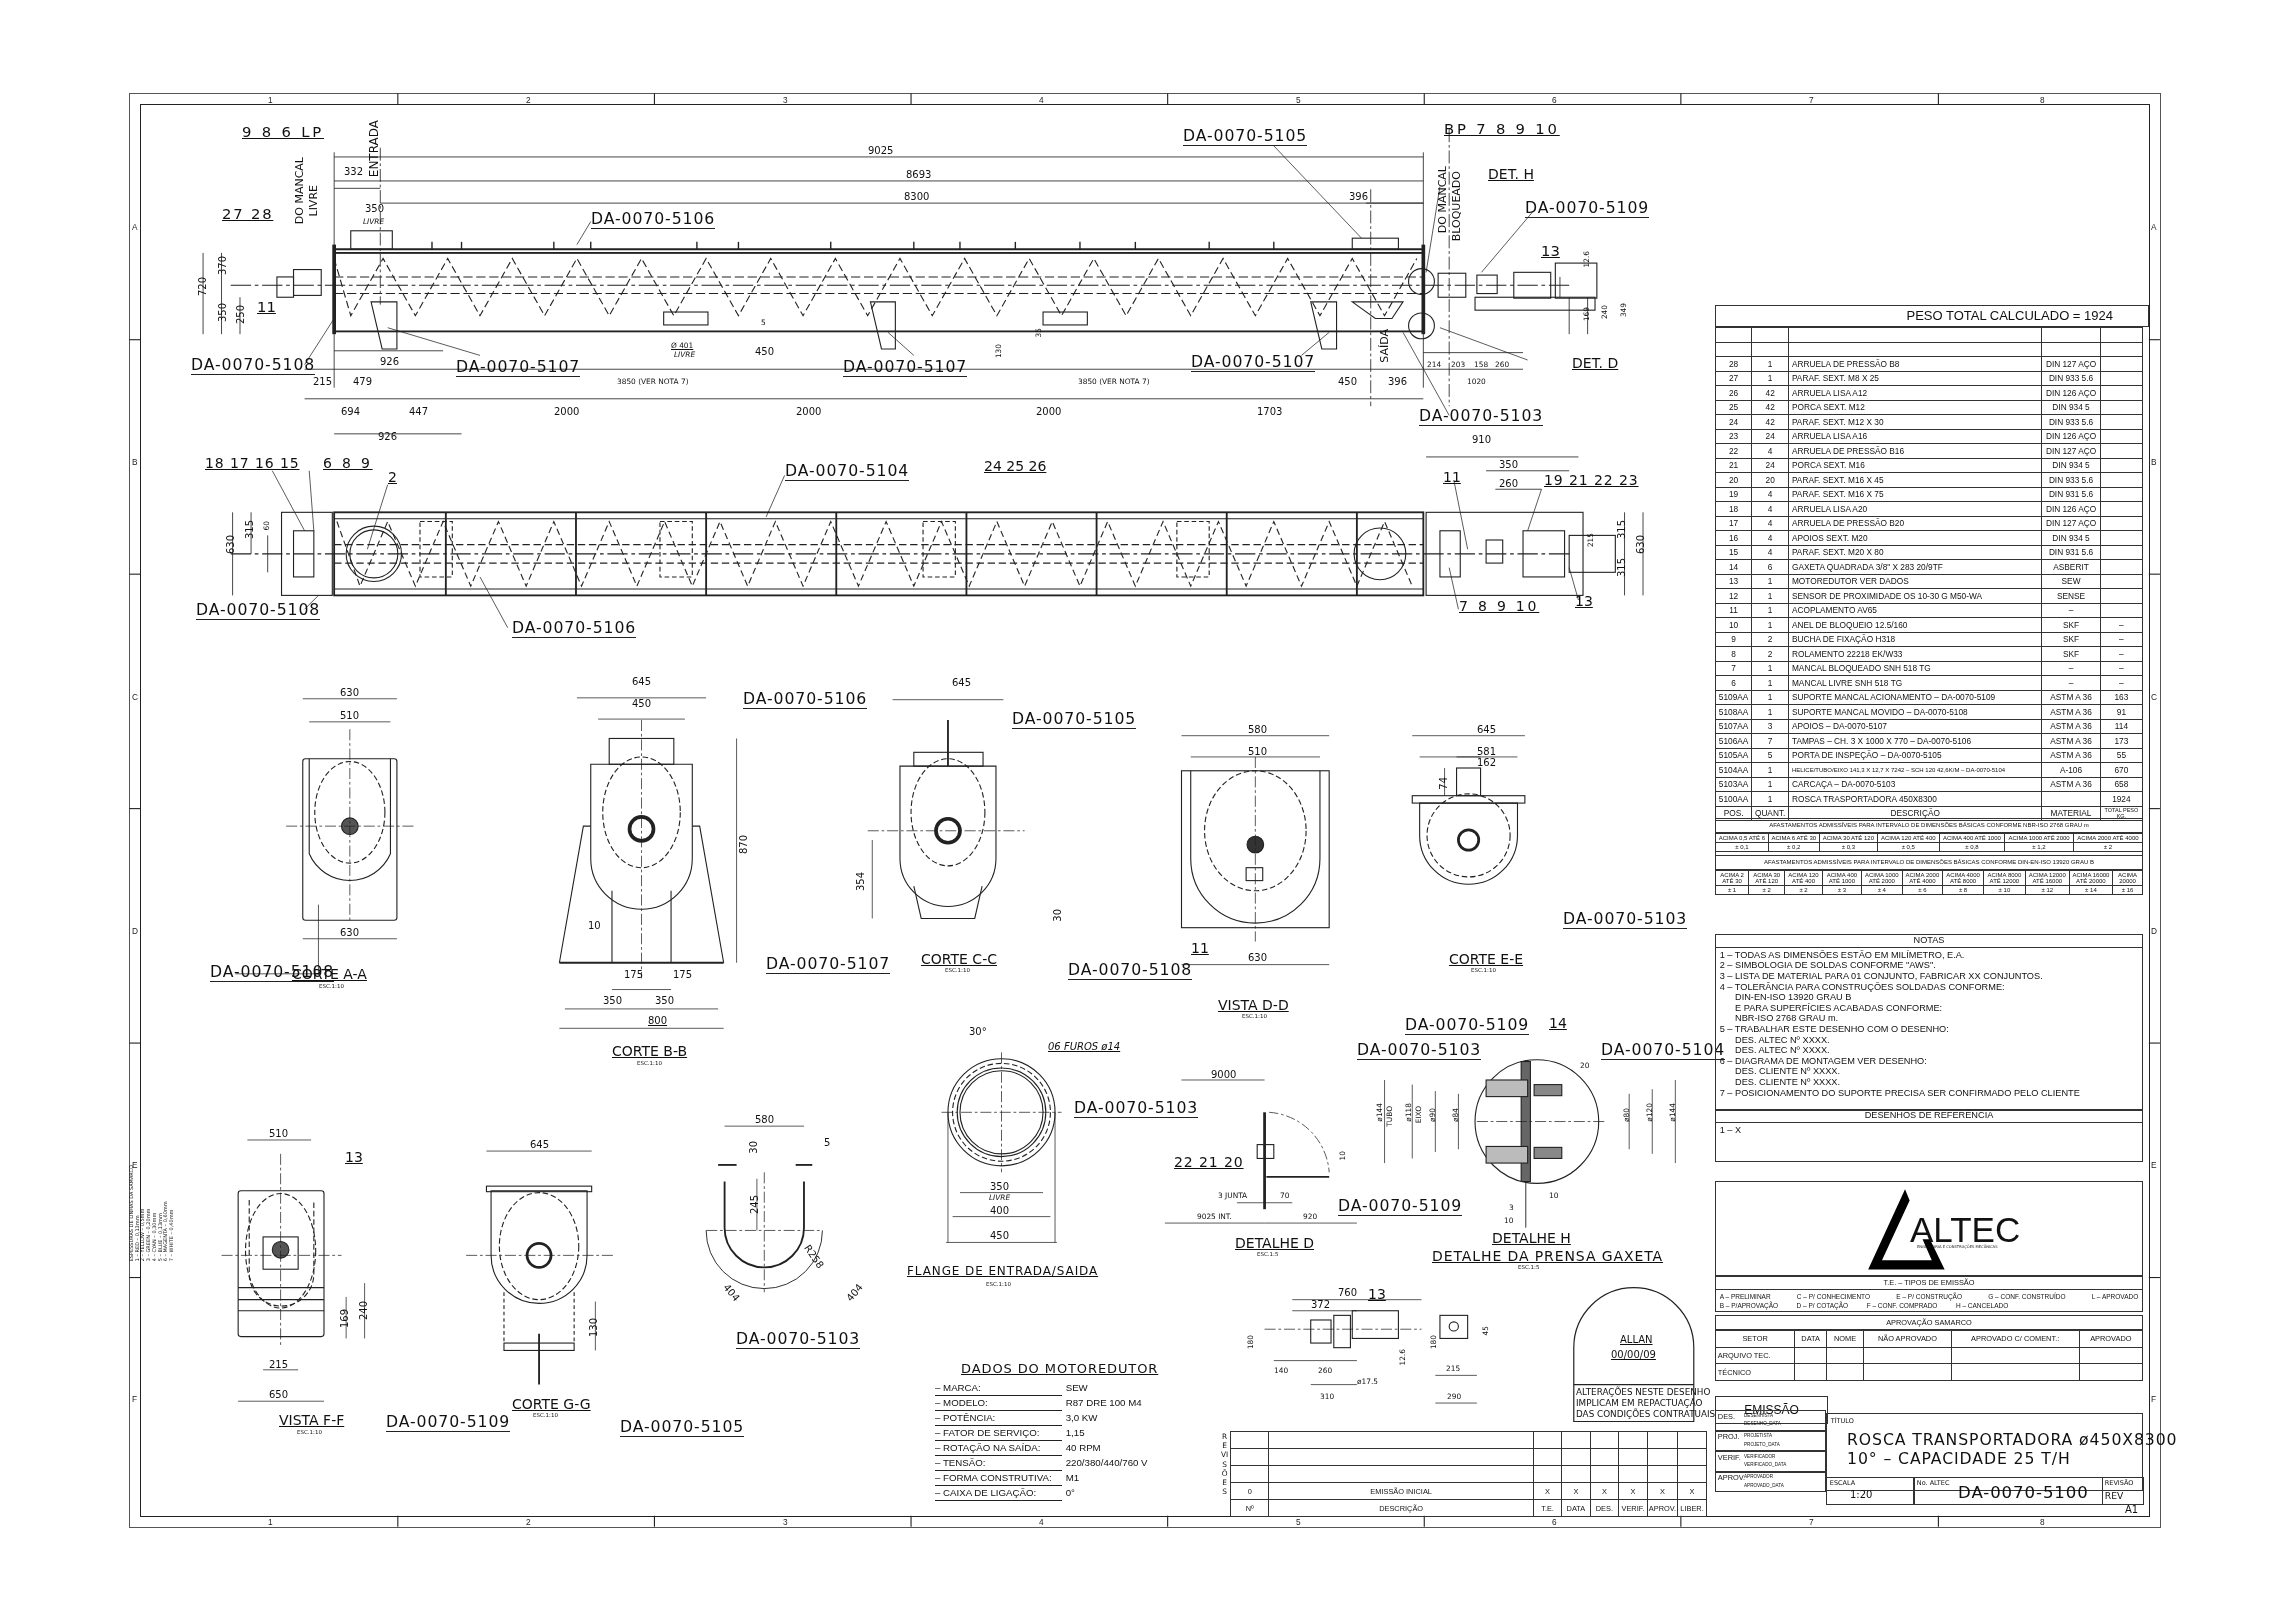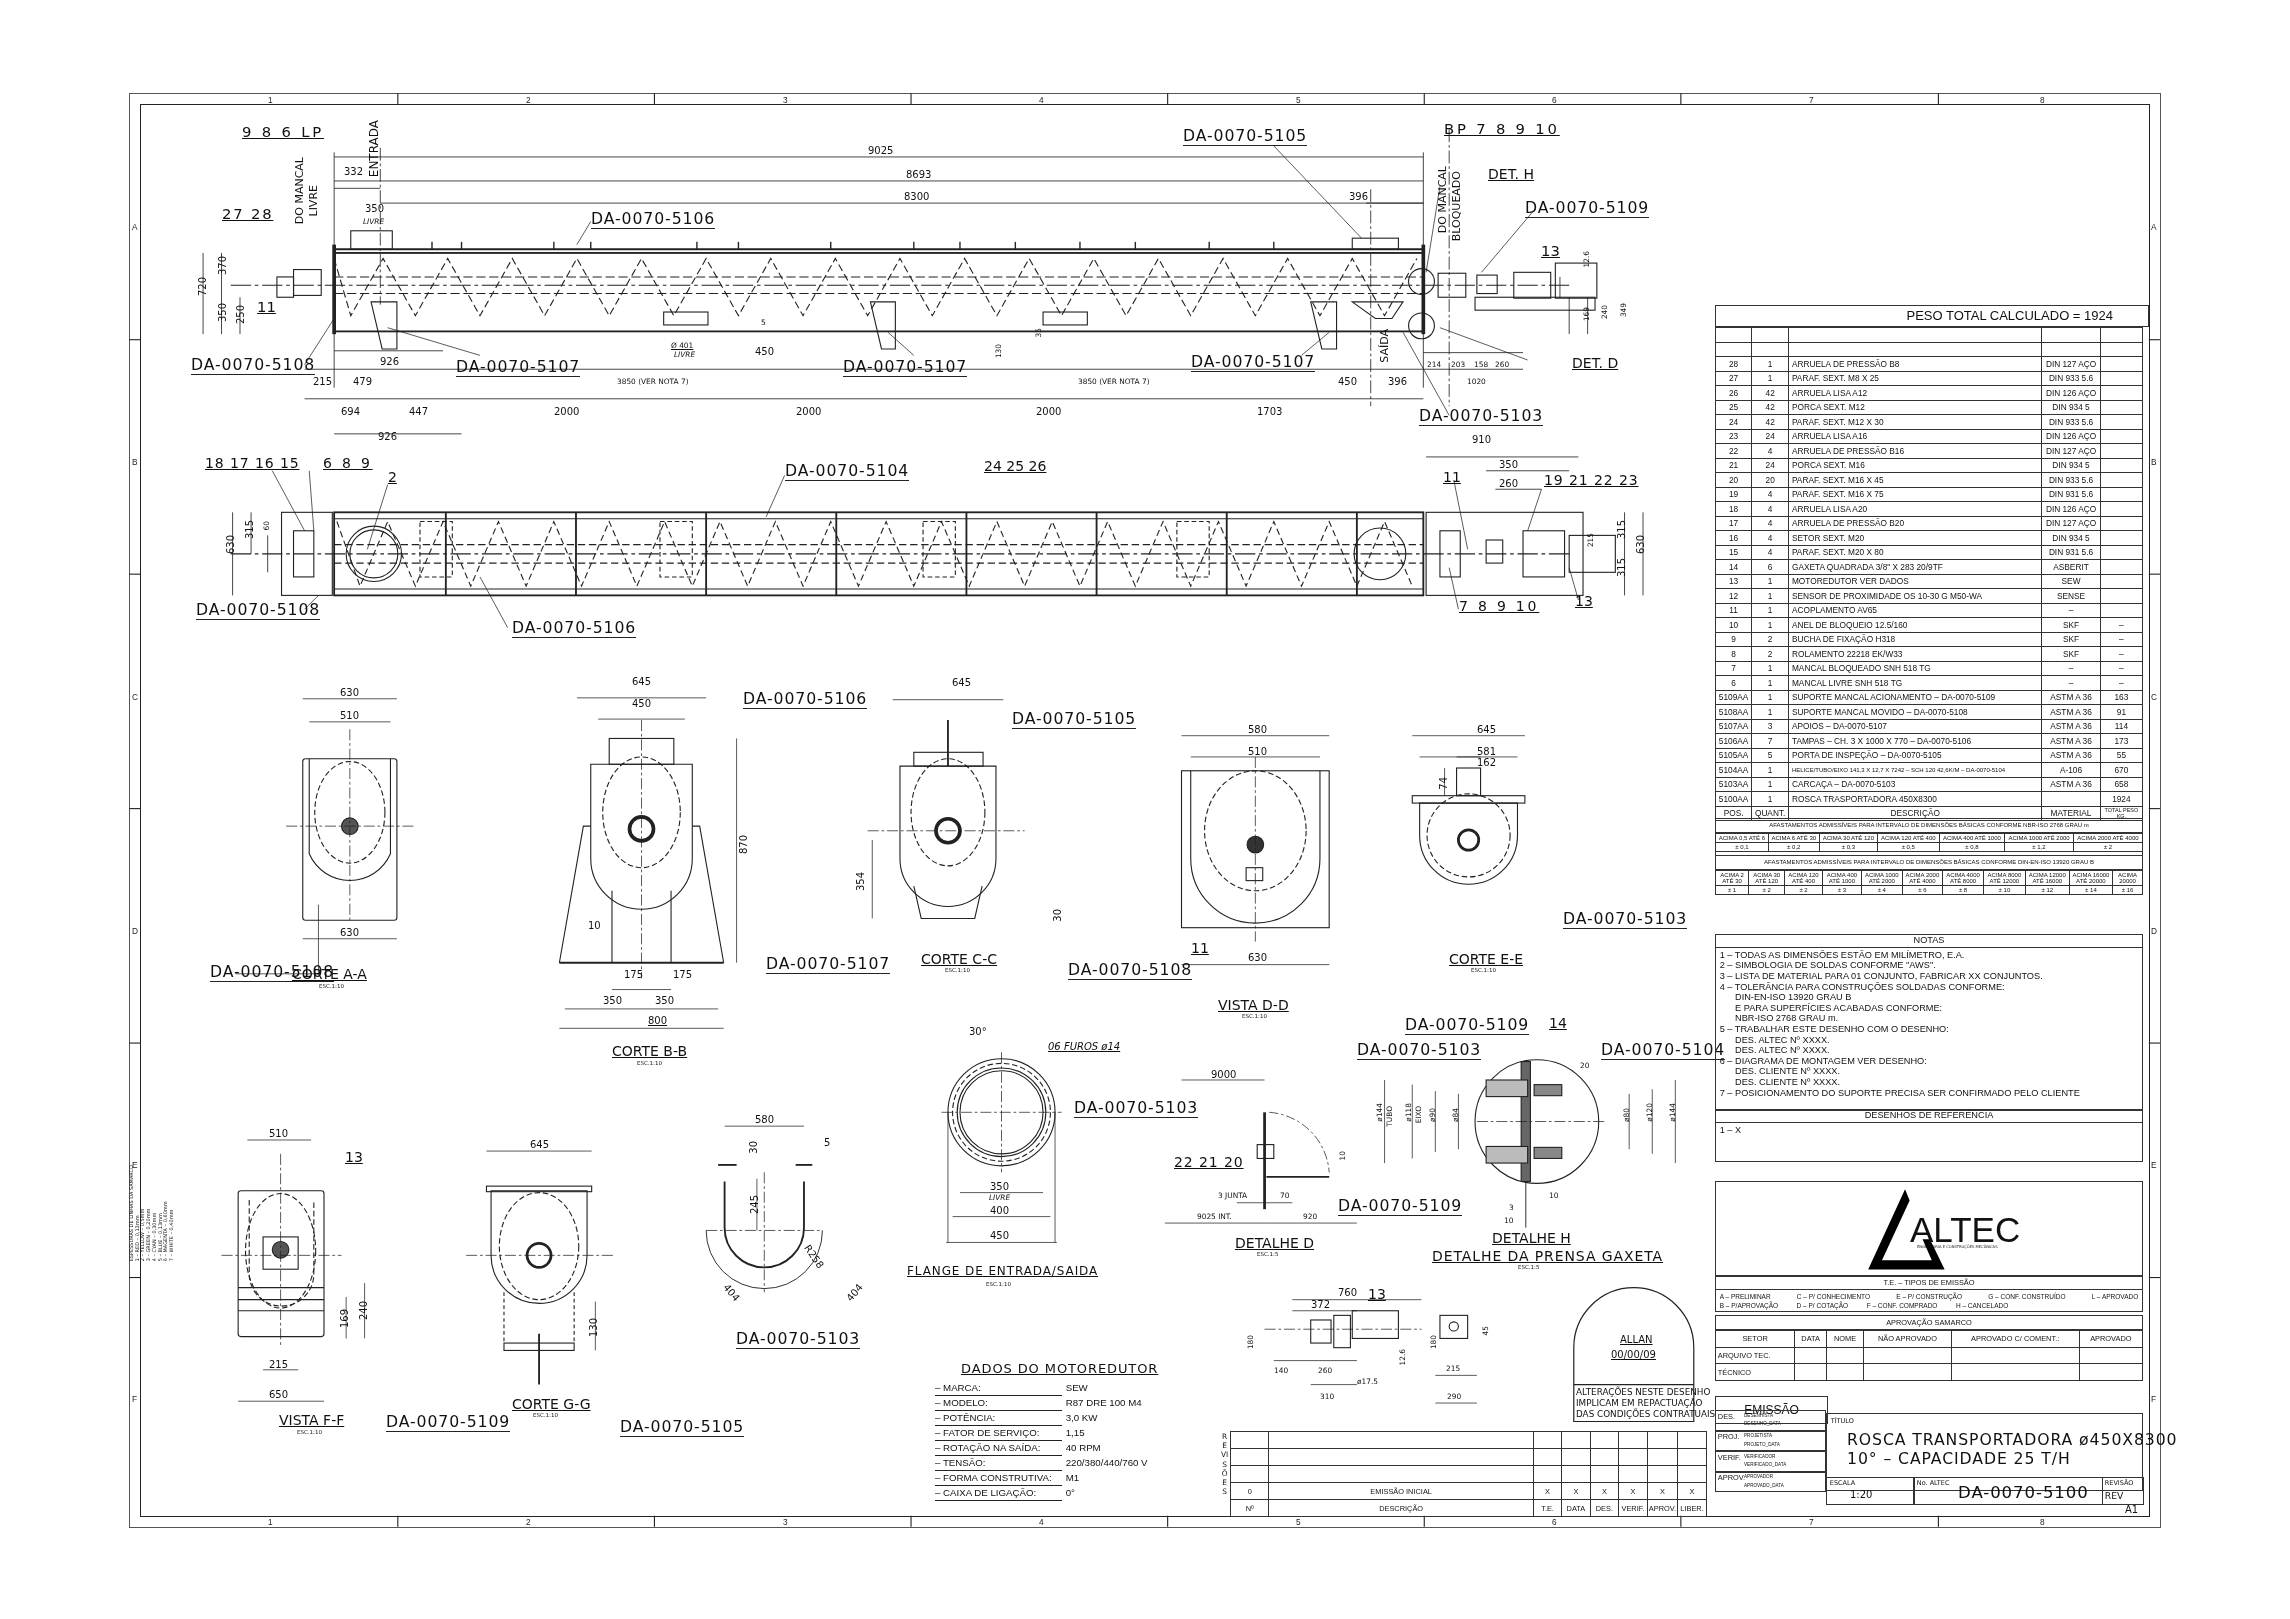--- a/index.html
+++ b/index.html
@@ -837,21 +837,21 @@
         <tr>
           <td class="c">17</td>
           <td class="c">4</td>
           <td>ARRUELA DE PRESSÃO B20</td>
           <td class="c">DIN 127 AÇO</td>
           <td class="c"></td>
         </tr>
         <tr>
           <td class="c">16</td>
           <td class="c">4</td>
-          <td>SETOR SEXT. M20</td>
+          <td>APOIOS SEXT. M20</td>
           <td class="c">DIN 934 5</td>
           <td class="c"></td>
         </tr>
         <tr>
           <td class="c">15</td>
           <td class="c">4</td>
           <td>PARAF. SEXT. M20 X 80</td>
           <td class="c">DIN 931 5.6</td>
           <td class="c"></td>
         </tr>

